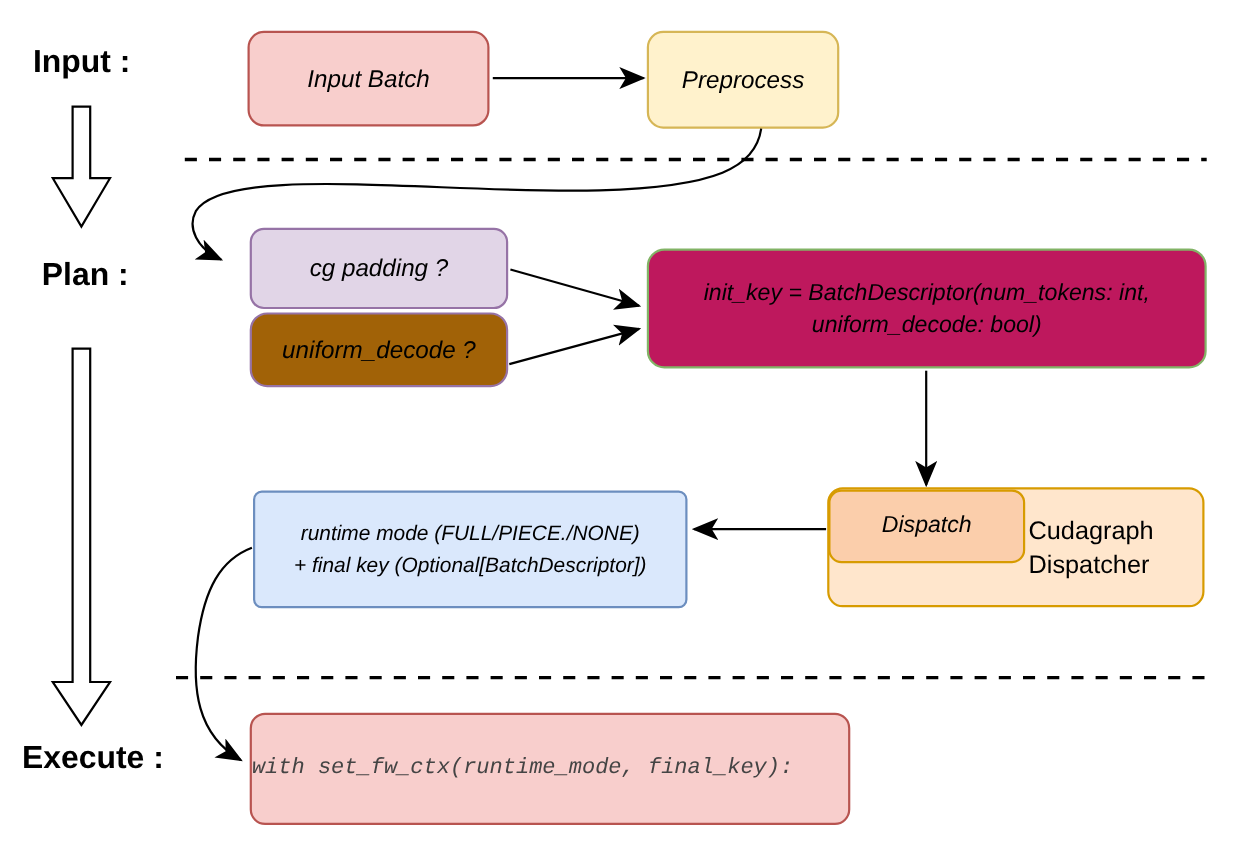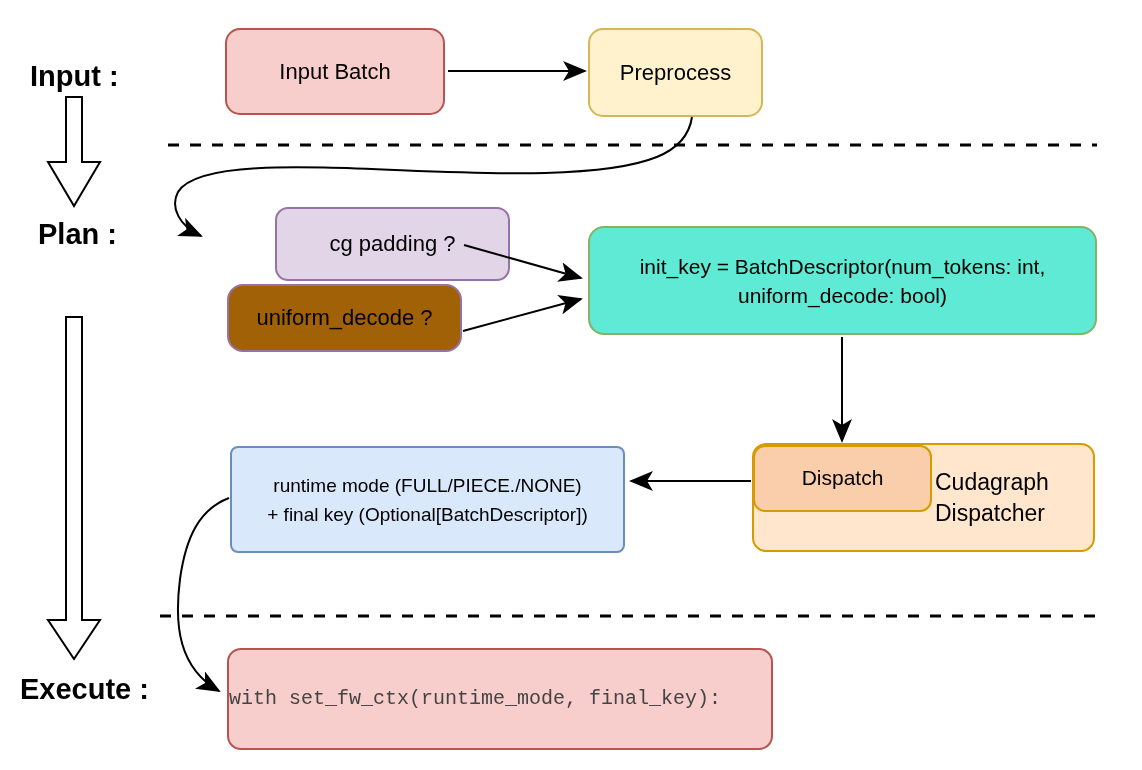--- a/index.html
+++ b/index.html
@@ -19,49 +19,50 @@
     z-index: 3;
   }
   .stage-label {
     position: absolute;
     font-size: 29px;
     font-weight: bold;
     color: #000000;
     white-space: nowrap;
     z-index: 2;
   }
-  .lbl-input   { left: 30px; top: 40px; margin-top: 20px; }
-  .lbl-plan    { left: 38px; top: 218px; }
+  .lbl-input   { left: 30px; top: 40px; }
+  .lbl-plan    { left: 38px; top: 234px; }
   .lbl-execute { left: 20px; top: 673px; }
 
   .node {
     position: absolute;
     box-sizing: border-box;
     border: 2px solid #a21caf;
     border-radius: 15px;
     display: flex;
     flex-direction: column;
     align-items: center;
     justify-content: center;
     text-align: center;
     color: #000000;
     font-size: 22px;
     line-height: 1.25;
     z-index: 2;
+    font-style: italic;
   }
   .box-input-batch { left: 225px; top: 28px;  width: 220px; height: 87px;
                      background: #f8cecc; border-color: #b85450; }
   .box-preprocess  { left: 588px; top: 28px;  width: 175px; height: 89px;
                      background: #fff2cc; border-color: #d6b656; }
   .box-cg-padding  { left: 227px; top: 207px; width: 235px; height: 74px;
-                     background: #e1d5e7; border-color: #9673a6; border-radius: 13px; margin-left: 48px; }
+                     background: #e1d5e7; border-color: #9673a6; border-radius: 13px; }
   .box-uniform     { left: 227px; top: 284px; width: 235px; height: 68px;
                      background: #a16207; border-color: #9673a6; border-radius: 16px; }
   .box-init-key    { left: 588px; top: 226px; width: 509px; height: 109px;
-                     background: #5eead4; border-color: #82b366; border-radius: 16px;
+                     background: #be185d; border-color: #82b366; border-radius: 16px;
                      font-size: 21px; line-height: 29px; }
   .box-runtime     { left: 230px; top: 446px; width: 395px; height: 107px;
                      background: #dae8fc; border-color: #6c8ebf; border-radius: 8px;
                      font-size: 19px; line-height: 29px; }
   .box-cuda-outer  { left: 752px; top: 443px; width: 343px; height: 109px;
                      background: #ffe6cc; border-color: #d79b00; border-radius: 14px; }
   .box-dispatch    { left: 753px; top: 445px; width: 179px; height: 67px;
                      background: #fbceab; border-color: #d79b00; border-radius: 12px;
                      font-size: 21px; z-index: 3; }
   .cuda-label      { position: absolute; left: 935px; top: 467px; width: 158px;

